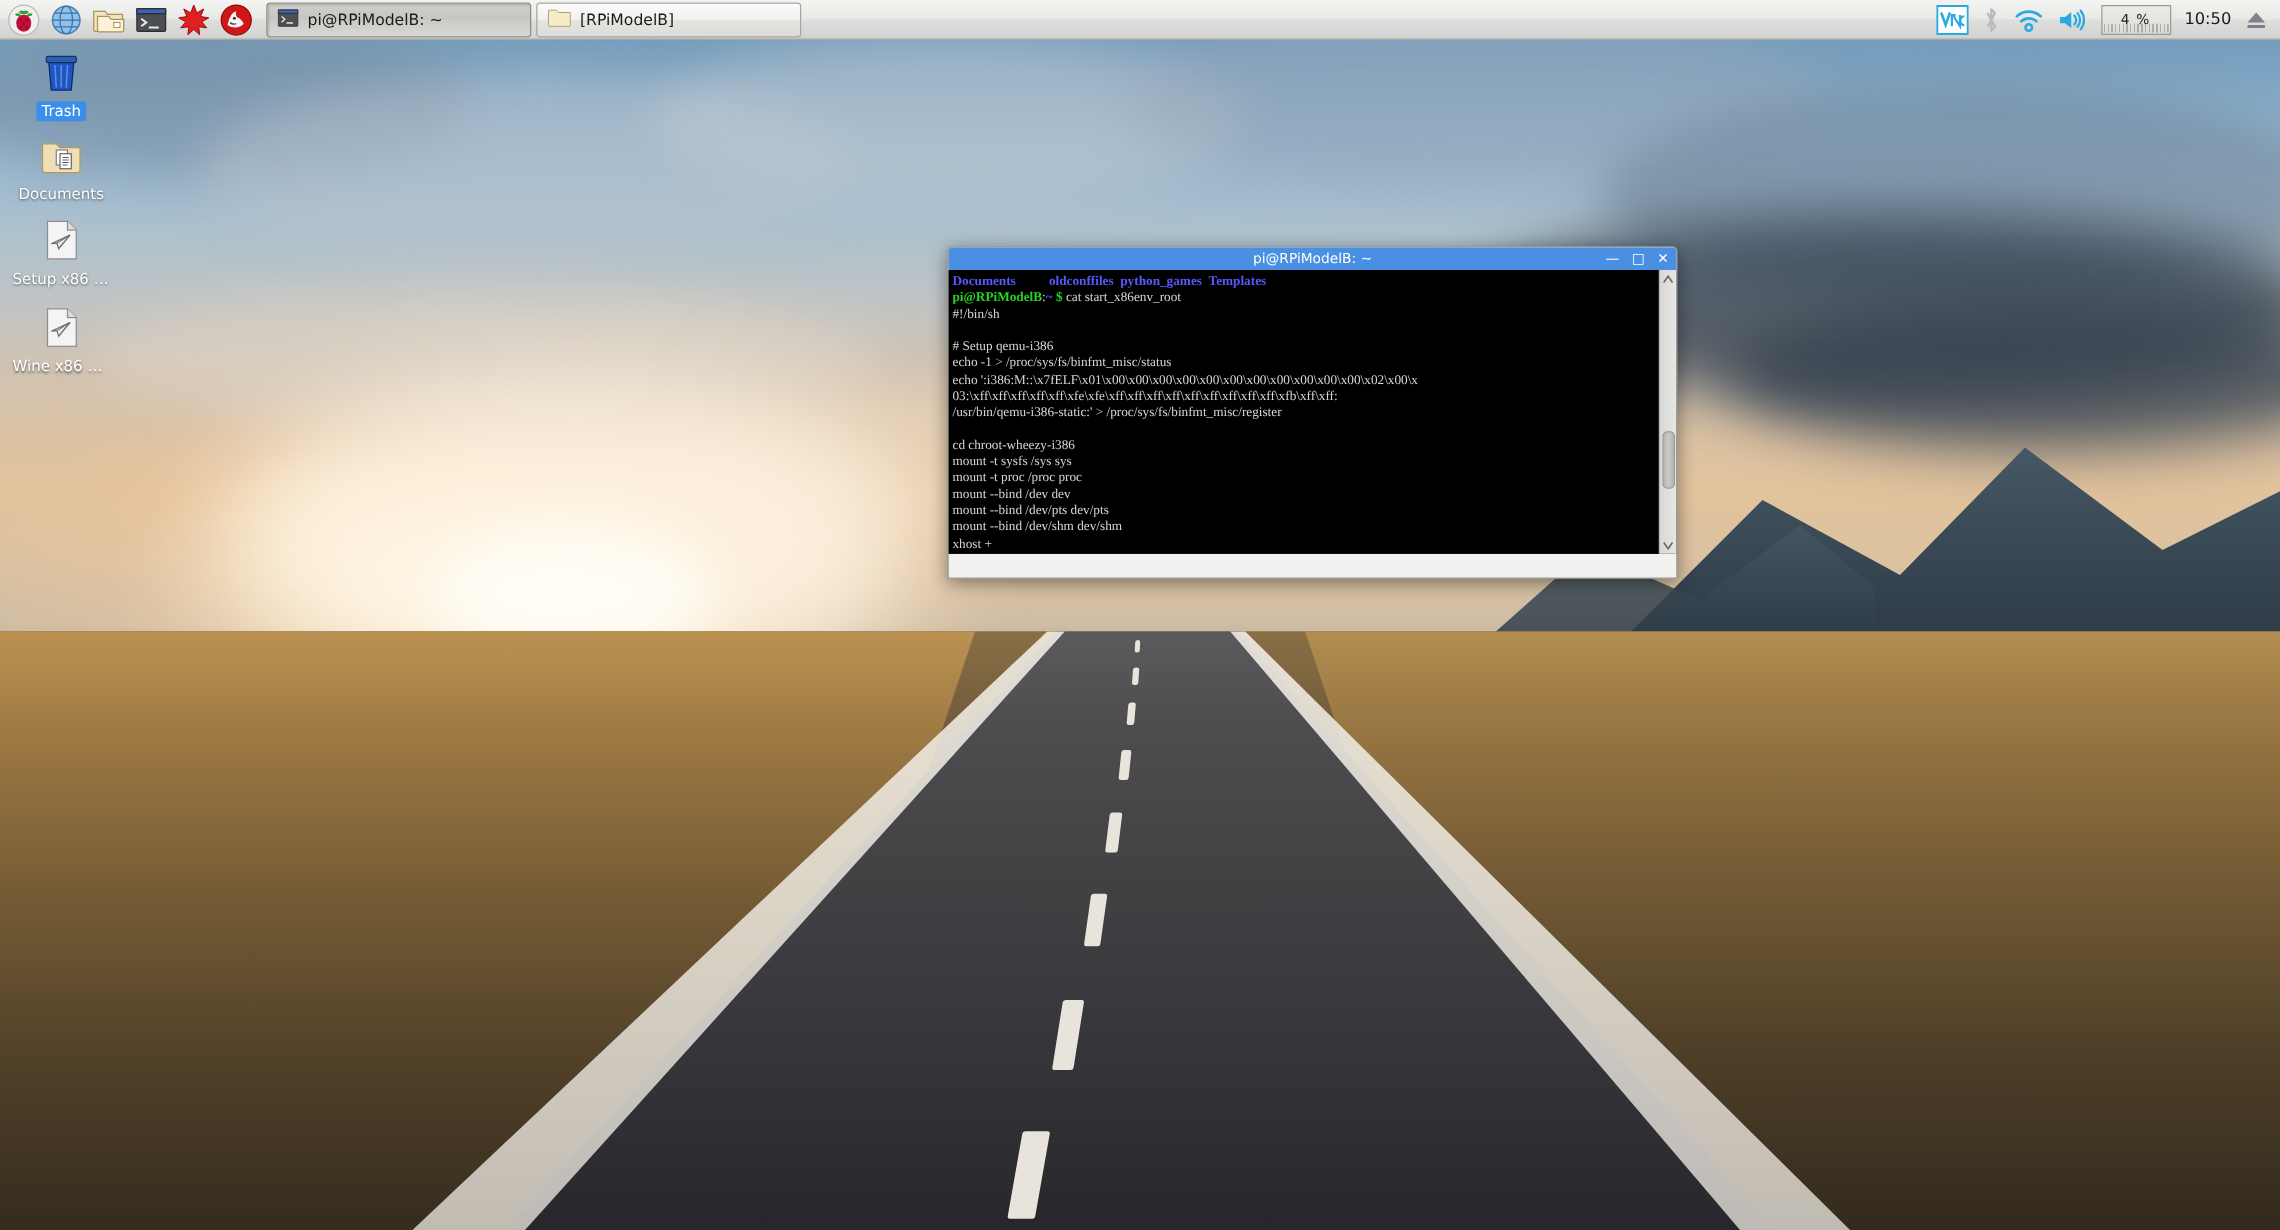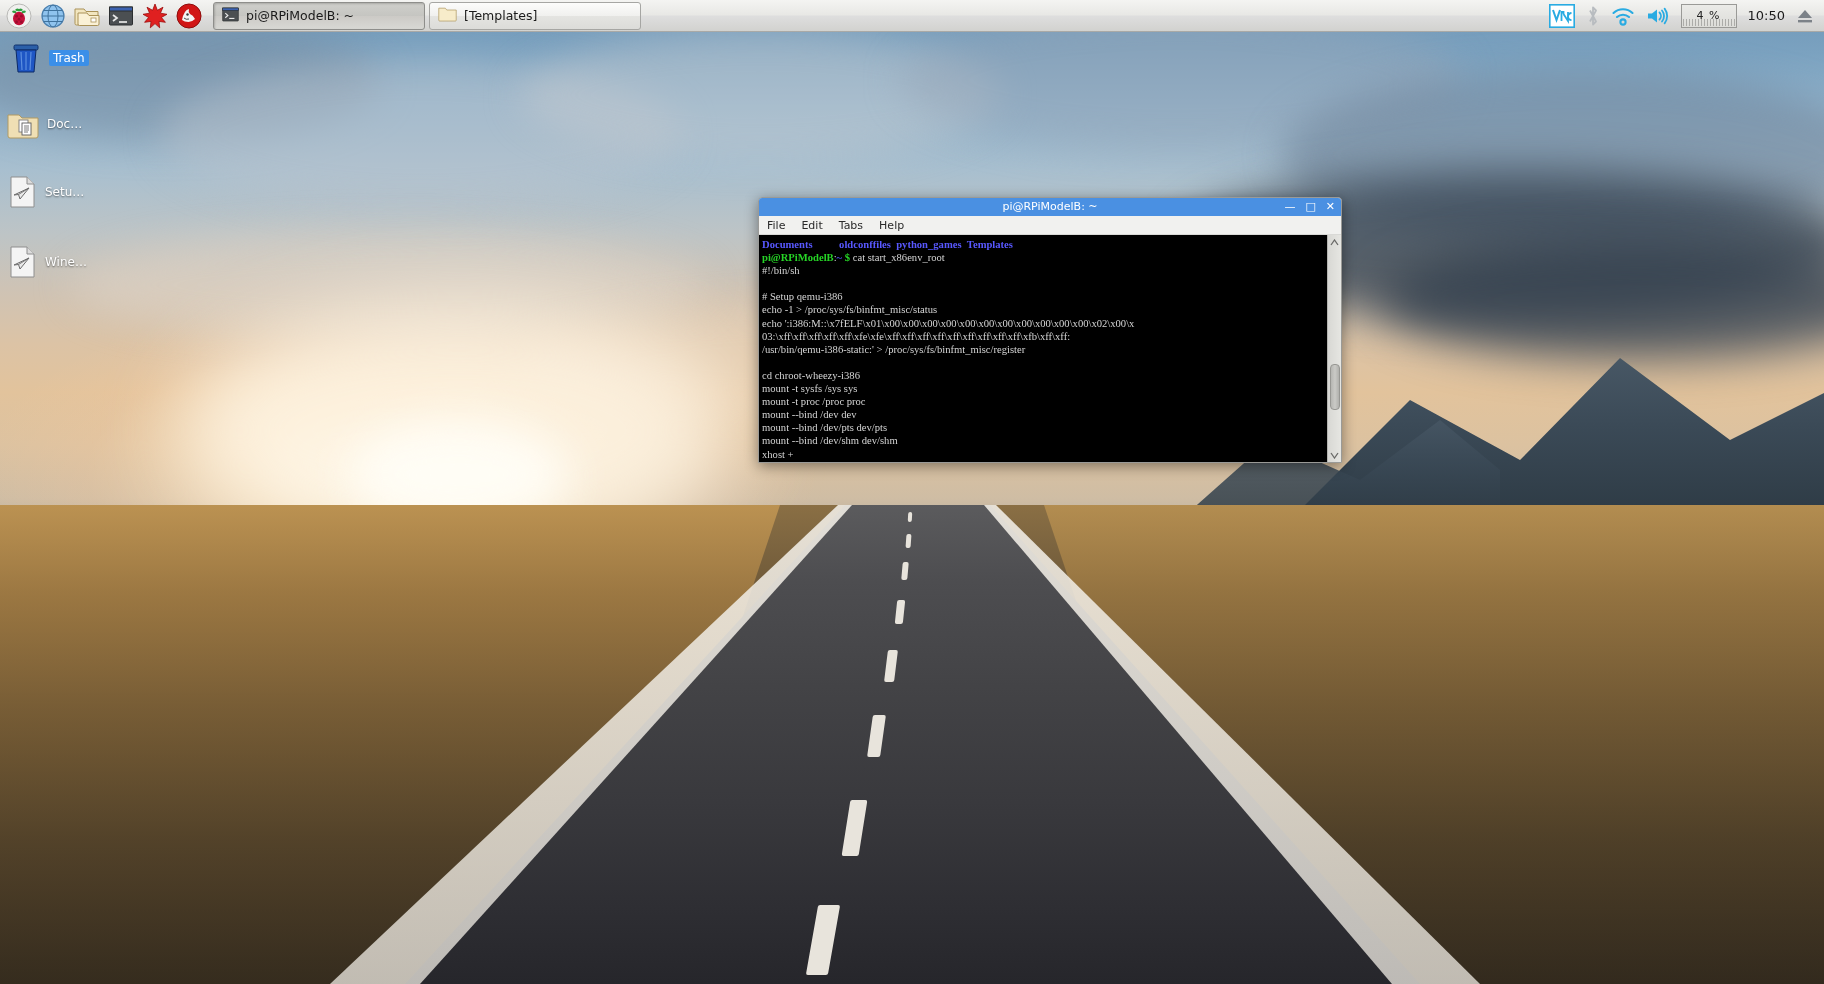--- a/index.html
+++ b/index.html
@@ -108,21 +108,21 @@
   }
   .cpu-bars { position:absolute; left:1px; bottom:1px; right:1px; height:7px;
     background:repeating-linear-gradient(to right,#9b9b98 0 1px, transparent 1px 3px);
     opacity:0.75; }
   .cpu-label { position:relative; z-index:2; letter-spacing:1px; }
   .clock { font-size:13px; color:#1a1a1a; cursor:default; }
 
   
   .dicon {
     position:absolute; width:86px; text-align:right; cursor:pointer;
-    display:flex; flex-direction:row; align-items:center; gap:3px;
+    display:flex; flex-direction:column; align-items:center; gap:3px;
   }
   .dicon-img { width:40px; height:40px; display:flex; align-items:center; justify-content:center; }
   .dicon-label {
     font-size:12px; color:#ffffff; padding:1px 4px; border-radius:2px;
     text-shadow:0 1px 2px rgba(0,0,0,0.55); line-height:14px;
     max-width:86px; overflow:hidden; text-overflow:ellipsis; white-space:nowrap;
   }
   .dicon-label.selected {
     background:#3b8fe8; color:#ffffff; text-shadow:none;
   }
@@ -281,26 +281,20 @@
 
     <div class="titlebar">
       <div class="title-text">pi@RPiModelB: ~</div>
       <div class="win-buttons">
         <span class="win-btn">—</span>
         <span class="win-btn">□</span>
         <span class="win-btn">✕</span>
       </div>
     </div>
 
-    <div class="menubar">
-      <span class="menu-item">File</span>
-      <span class="menu-item">Edit</span>
-      <span class="menu-item">Tabs</span>
-      <span class="menu-item">Help</span>
-    </div>
 
     <div class="term-body">
       <div class="term-text" id="term-screen"><span class="dir">Documents</span>          <span class="dir">oldconffiles</span>  <span class="dir">python_games</span>  <span class="dir">Templates</span>
 <span class="user">pi@RPiModelB</span><span class="punct">:</span><span class="tilde">~</span><span class="punct"> </span><span class="dollar">$</span><span class="punct"> </span>cat start_x86env_root
 #!/bin/sh
 
 # Setup qemu-i386
 echo -1 &gt; /proc/sys/fs/binfmt_misc/status
 echo ':i386:M::\x7fELF\x01\x00\x00\x00\x00\x00\x00\x00\x00\x00\x00\x00\x02\x00\x
 03:\xff\xff\xff\xff\xff\xfe\xfe\xff\xff\xff\xff\xff\xff\xff\xff\xff\xfb\xff\xff:
@@ -404,21 +398,21 @@
         </svg>
       </span>
       <span>pi@RPiModelB: ~</span>
     </div>
     <div class="task-btn">
       <span>
         <svg width="19" height="16" viewBox="0 0 26 22">
           <path d="M1 3 h9 l2 2.5 h13 v14 a1.2 1.2 0 0 1 -1.2 1.2 H2.2 A1.2 1.2 0 0 1 1 19.5 Z" fill="#f7ecca" stroke="#b09a63" stroke-width="1"></path>
         </svg>
       </span>
-      <span>[Templates]</span>
+      <span>[RPiModelB]</span>
     </div>
   </div>
 
   <div class="tray">
     <div class="tray-item">
       <svg width="26" height="24" viewBox="0 0 26 24">
         <rect x="0.8" y="0.8" width="24.4" height="22.4" fill="#ffffff" stroke="#29abe2" stroke-width="1.6"></rect>
         <path d="M4 6 L7.5 16 L11 6" stroke="#29abe2" stroke-width="2" fill="none"></path>
         <path d="M12.5 17 V8 h2 v2 M14.5 10 L19 17 V8" stroke="#29abe2" stroke-width="1.8" fill="none"></path>
         <path d="M22.5 9 a3.5 3.5 0 0 0 -3.4 3.6 a3.5 3.5 0 0 0 3.4 3.6" stroke="#29abe2" stroke-width="1.8" fill="none"></path>

